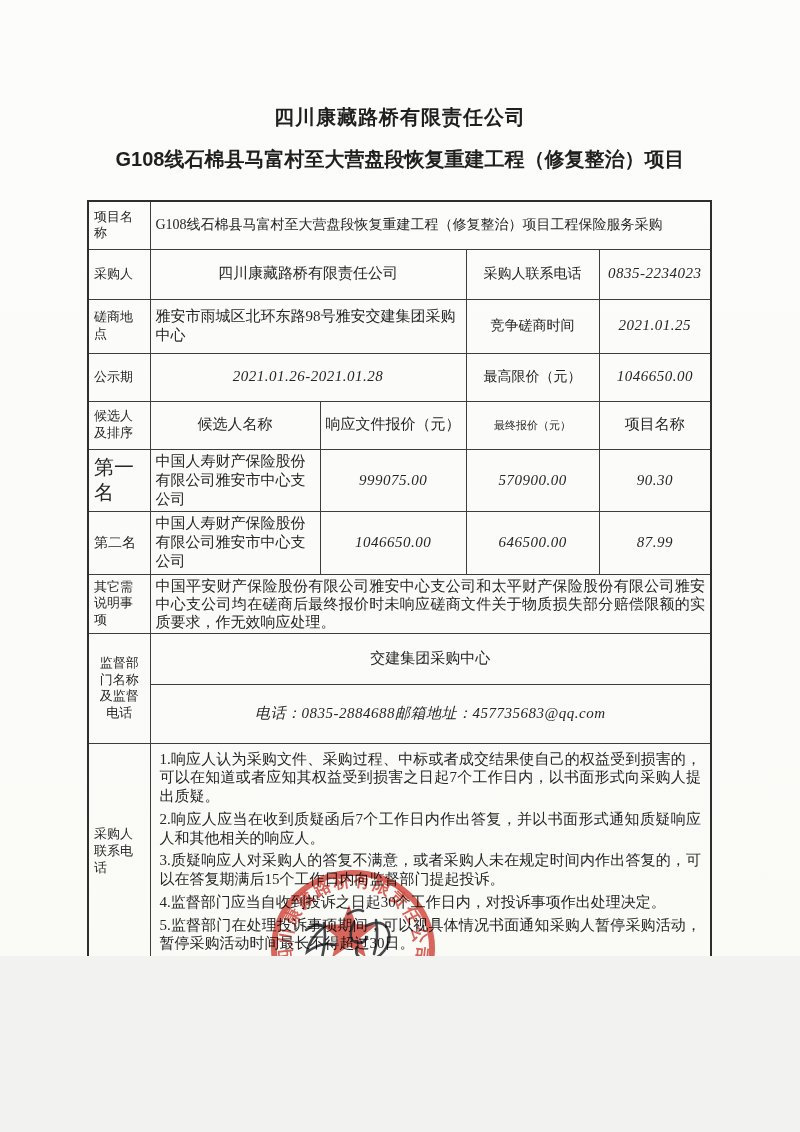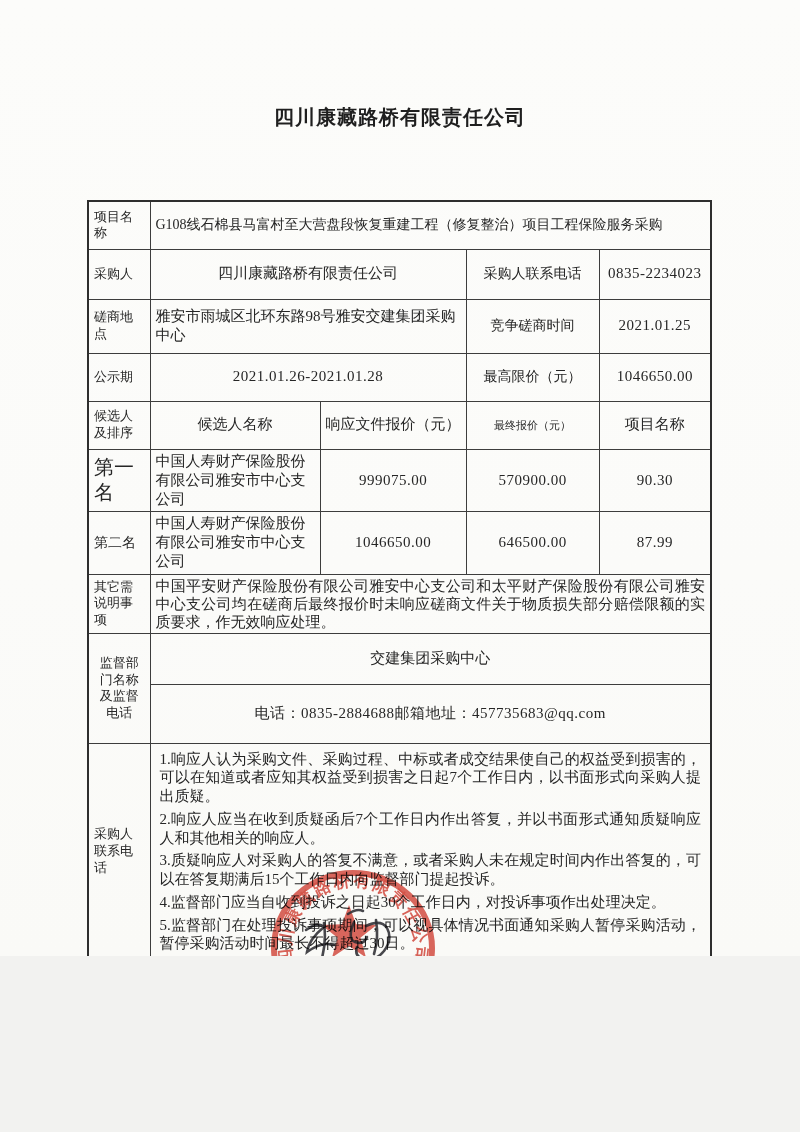--- a/index.html
+++ b/index.html
@@ -45,38 +45,39 @@
     vertical-align:middle;
     line-height:1.28;
     overflow:hidden;
   }
   table.doc{ border:2px solid #2e2e2e; }
   td.lbl{ font-size:13px; padding:2px 3px; text-align:left; }
   td.lbl-c{ font-size:13px; padding:2px 3px; text-align:center;margin-top:36px; }
   td.c{ text-align:center; }
   td.l{ text-align:left; }
   td.j{ text-align:justify; }
-  .num{ letter-spacing:0.5px; }
+  .num{ letter-spacing:0.5px;font-style:italic; }
   .obj-item{ margin:4px; }
   td.sign-cell{ font-size:21px; padding-left:6px; }
   .stamp-wrap{
     position:absolute; left:268px; top:868px;
     width:170px; height:160px;
     mix-blend-mode:multiply;
     opacity:0.93;
     pointer-events:none;
   }
 </style>
 </head>
 <body>
 
 <div class="page">
 
   <div class="titles">
     <div class="title-company">四川康藏路桥有限责任公司</div>
+    <div class="title-project">G108线石棉县马富村至大营盘段恢复重建工程（修复整治）项目</div>
   </div>
 
   <table class="doc">
     <colgroup>
       <col style="width:62px">
         <col style="width:170px">
         <col style="width:146px">
       <col style="width:133px">
         <col style="width:112px">
     </colgroup>

